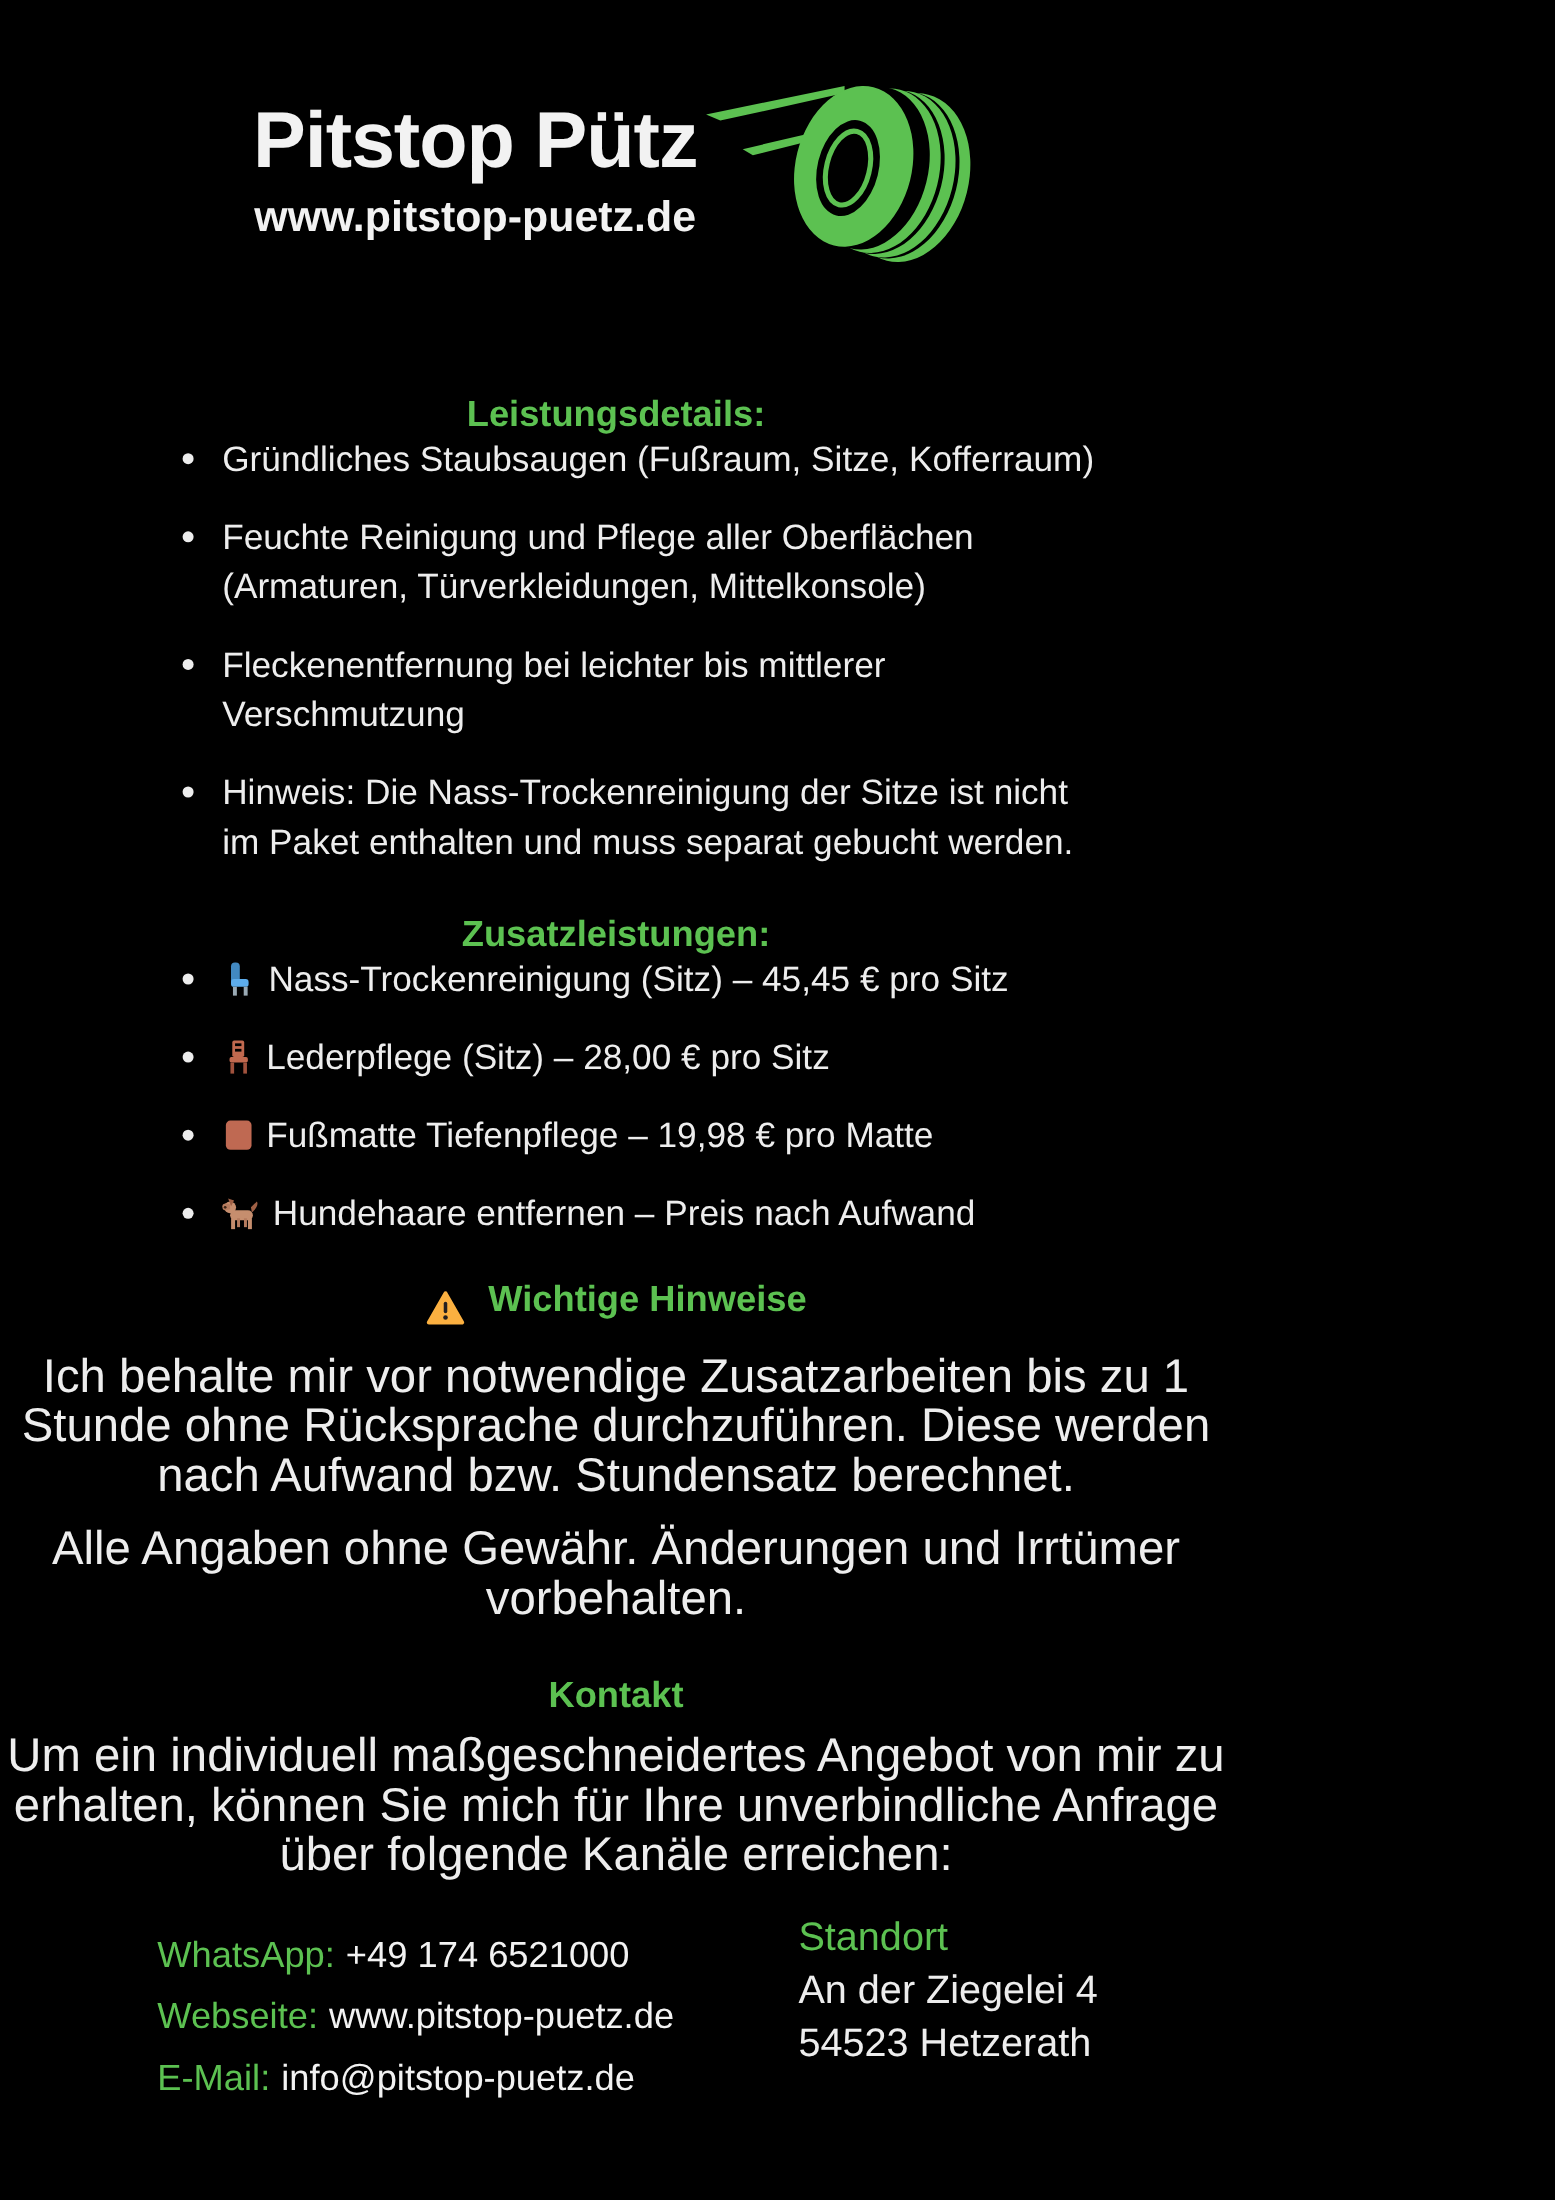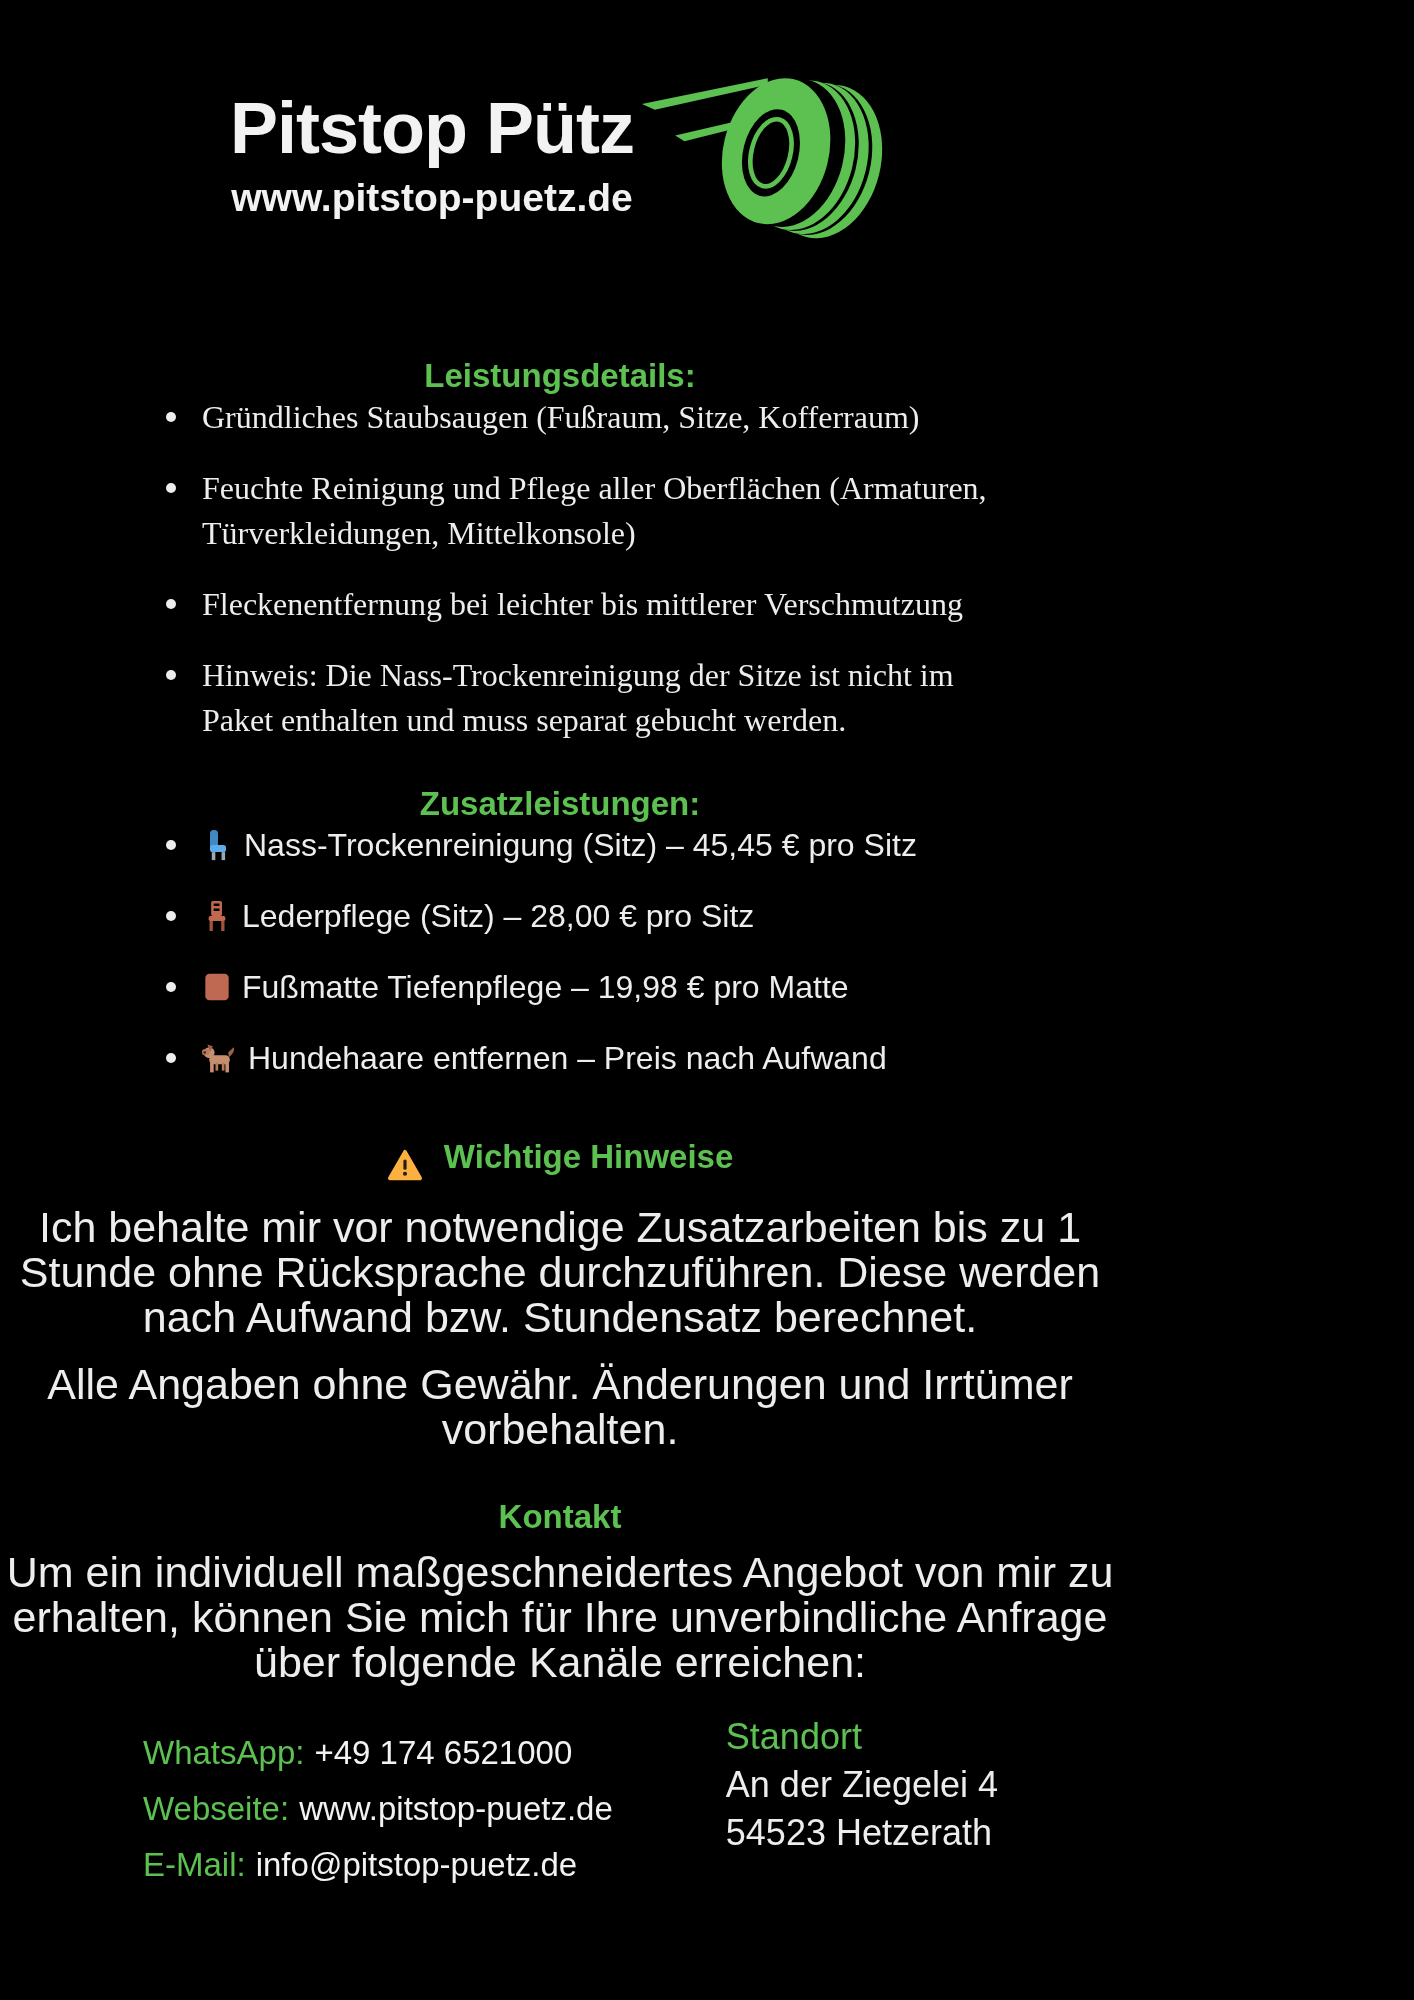--- a/index.html
+++ b/index.html
@@ -17,26 +17,26 @@
   .title { font-size:72px; font-weight:bold; color:#f2f2f2; line-height:1; margin:0; letter-spacing:-1px; }
   .site  { font-size:39px; font-weight:bold; color:#f2f2f2; margin-top:12px; }
   .logo-wrap { margin-left:6px; margin-top:14px; }
   
   .sec-h {
     text-align:center; color:#5cc151; font-weight:bold; font-size:33px;
     margin:0; line-height:38px;
   }
   .h-leistung { margin-top:92px; }
   .h-zusatz   { margin-top:42px; }
-  .h-hinweise { margin-top:57px; }
+  .h-hinweise { margin-top:36px; }
   .h-kontakt  { margin-top:46px; }
   .sec-h .warn-ico { vertical-align:-7px; margin-right:12px; }
   
   ul.blist { list-style:none; margin:0; padding:0 118px 0 202px; }
-  .l-leistung { margin-top:50px;font-family:Liberation Serif, serif; }
+  .l-leistung { margin-top:50px; }
   .l-zusatz   { margin-top:36px; }
   ul.blist li {
     position:relative; font-size:32px; line-height:45px; margin-bottom:26px;
     color:#ededed;
   }
   ul.blist li::before {
     content:""; position:absolute; left:-36px; top:17px;
     width:10px; height:10px; border-radius:50%; background:#ededed;
   }
   .emoji { display:inline-block; vertical-align:-6px; margin-right:10px; line-height:0; }

